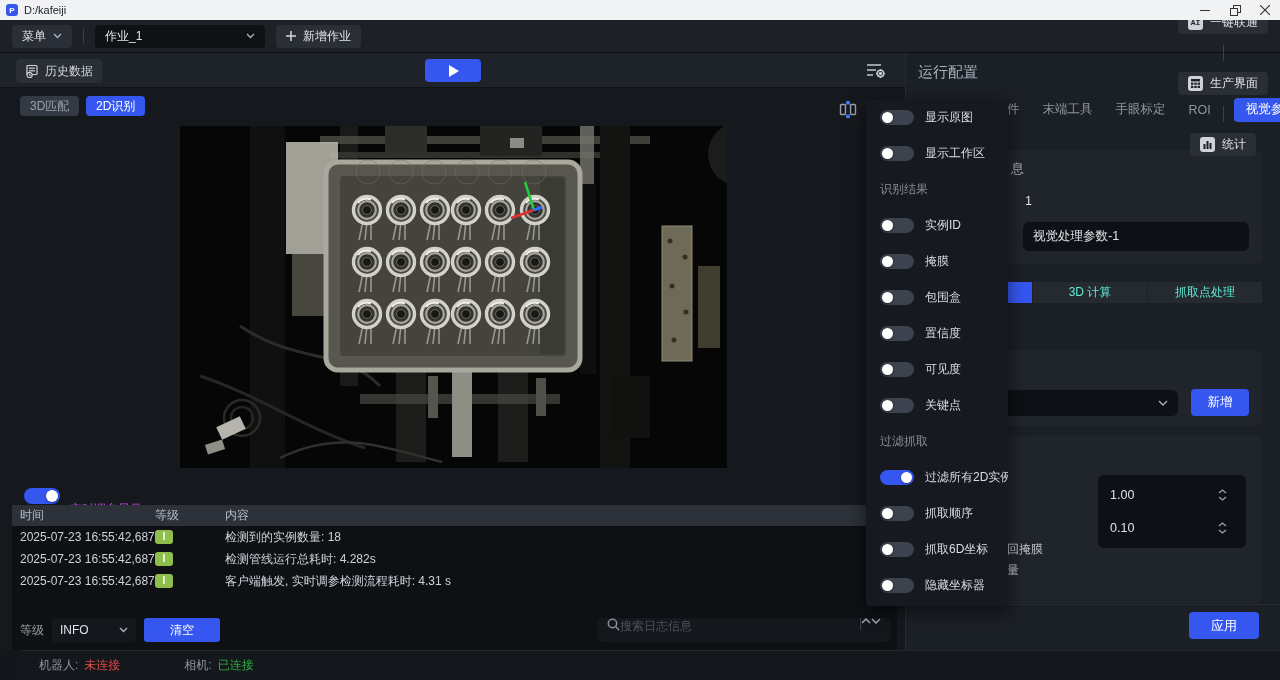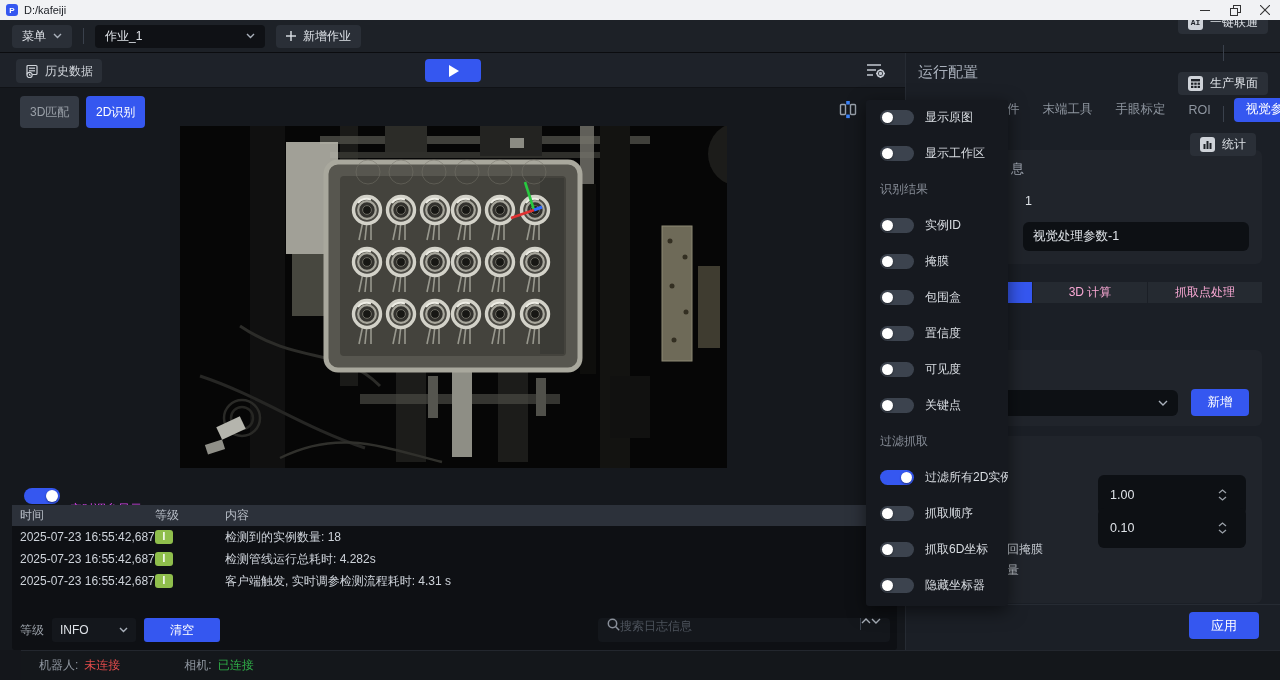--- a/index.html
+++ b/index.html
@@ -40,21 +40,21 @@
   .subheader { position:absolute; left:0; top:0; width:100%; height:35px;
     background:#1e2229; border-bottom:1px solid #101216; }
   .history-btn { position:absolute; left:16px; top:6px; height:24px; background:#2a2f37;
     border:none; border-radius:4px; color:#d0d4da; font-size:12px; display:flex;
     align-items:center; gap:6px; padding:0 9px; cursor:pointer; font-family:inherit; }
   .play-btn { position:absolute; left:425px; top:6px; width:56px; height:23px;
     background:#3557f0; border:none; border-radius:4px; display:flex; align-items:center;
     justify-content:center; cursor:pointer; }
   .listgear-btn { position:absolute; left:864px; top:8px; width:24px; height:20px;
     background:transparent; border:none; cursor:pointer; }
-  .view-tab { position:absolute; top:43px; height:32px; border:none; border-radius:4px;
+  .view-tab { position:absolute; top:43px; height:20px; border:none; border-radius:4px;
     font-size:12px; padding:0 10px; cursor:pointer; font-family:inherit; }
   .view-tab.inactive { left:20px; background:#343a44; color:#9aa0a8; }
   .view-tab.active { left:86px; background:#3557f0; color:#fff; }
   .splitview { position:absolute; left:838px; top:47px; }
   .camera-view { position:absolute; left:180px; top:73px; width:547px; height:342px; }
   .rt-row { position:absolute; left:24px; top:420px; display:flex; align-items:center; gap:10px; }
   .rt-label { color:#d946ef; font-size:12px;margin-top:28px; }
   
   .toggle { width:36px; height:16px; border-radius:9px; background:#3c434e;
     position:relative; display:inline-block; flex:none; cursor:pointer; }
@@ -102,21 +102,21 @@
     display:flex; align-items:center; padding:0 12px; }
   .card { position:absolute; left:12px; width:344px; background:#20242b; border-radius:6px; }
   .card1 { top:97px; height:114px; }
   .frag-info { position:absolute; left:93px; top:10px; font-size:13px; color:#a9b0bb; }
   .frag-one { position:absolute; left:107px; top:44px; font-size:12.5px; }
   .param-input { position:absolute; left:105px; top:72px; width:226px; height:29px;
     background:#0d1014; border:none; border-radius:6px; color:#dfe3e8; font-size:12.5px;
     padding:0 10px; font-family:inherit; }
   .subtabs { position:absolute; left:12px; top:229px; width:344px; height:21px;
     display:flex; gap:1px; }
-  .subtab { flex:1; background:#252a31; color:#f9a8d4; display:flex; align-items:center;
+  .subtab { flex:1; background:#252a31; color:#5eead4; display:flex; align-items:center;
     justify-content:center; font-size:12px; cursor:pointer; }
   .subtab.active { background:#3557f0; color:#fff; }
   .card2 { top:297px; height:76px; }
   .cfg-dropdown { position:absolute; left:10px; top:40px; width:250px; height:26px;
     background:#0d1014; border-radius:6px; display:flex; align-items:center;
     padding:0 10px; cursor:pointer; }
   .cfg-dropdown .chev { margin-left:auto; }
   .add-btn { position:absolute; left:273px; top:39px; width:58px; height:27px;
     background:#3557f0; color:#fff; border:none; border-radius:4px; font-size:12.5px;
     cursor:pointer; font-family:inherit; }

